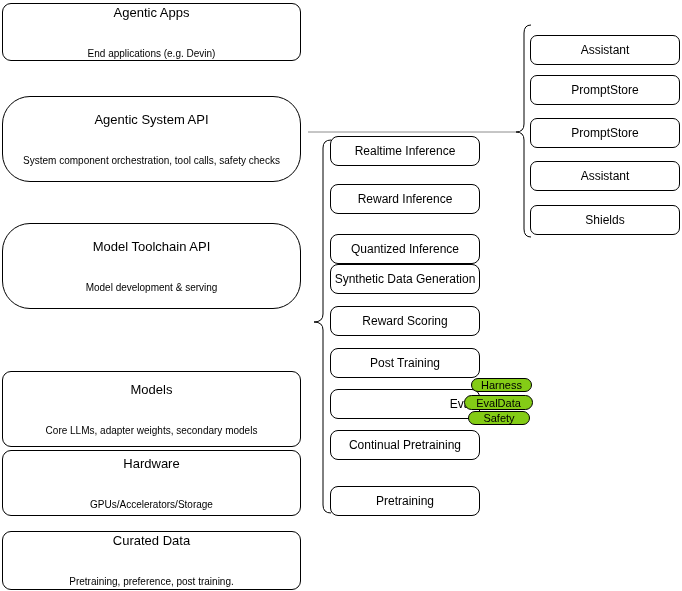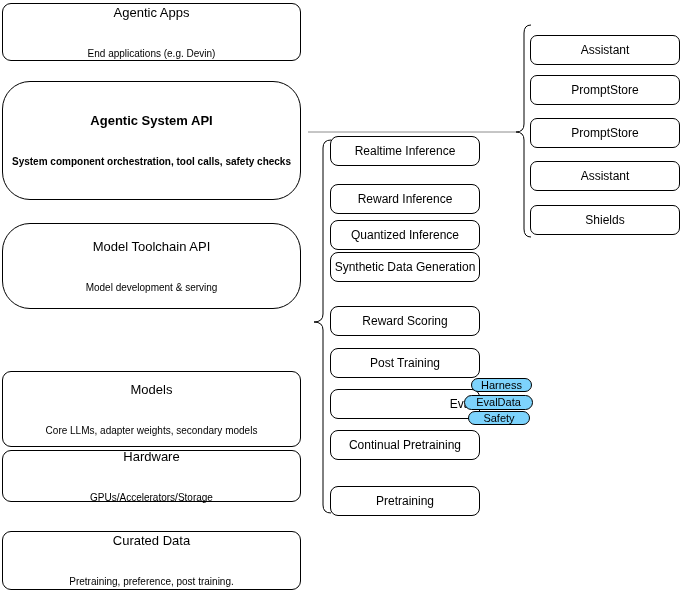--- a/index.html
+++ b/index.html
@@ -41,26 +41,26 @@
     border-radius: 8px; font-size: 12px;
   }
   .right-node {
     left: 530px; width: 150px; height: 30px;
     border-radius: 7px; font-size: 12px;
   }
   .pill {
     position: absolute;
     box-sizing: border-box;
     border: 1px solid #000000;
-    background: #7dd3fc;
+    background: #84cc16;
     border-radius: 9px;
     font-size: 11px;
     line-height: 12px;
     display: flex;
-    align-items: flex-start;
+    align-items: flex-end;
     justify-content: center;
     text-align: center;
     z-index: 3;
   }
 </style>
 </head>
 <body>
 
 <div class="canvas">
 
@@ -68,55 +68,55 @@
     <path d="M 308 132 L 516 132" stroke="#8c8c8c" stroke-width="1" fill="none"></path>
     <path d="M 331 140 Q 323 140 323 148 L 323 314 Q 323 322 314 322 Q 323 322 323 330 L 323 505 Q 323 513 331 513" stroke="#000000" stroke-width="1" fill="none"></path>
     <path d="M 531 25 Q 524 25 524 33 L 524 124 Q 524 132 516 132 Q 524 132 524 140 L 524 229 Q 524 237 531 237" stroke="#000000" stroke-width="1" fill="none"></path>
   </svg>
 
   <div class="node left-node r-small" style="top:3px;height:58px;">
     <div class="title">Agentic Apps</div>
     <div class="subtitle">End applications (e.g. Devin)</div>
   </div>
 
-  <div class="node left-node r-big" style="top:81px;height:119px;font-weight:bold;">
+  <div class="node left-node r-big" style="top:96px;height:86px;">
     <div class="title">Agentic System API</div>
     <div class="subtitle">System component orchestration, tool calls, safety checks</div>
   </div>
 
   <div class="node left-node r-big" style="top:223px;height:86px;">
     <div class="title">Model Toolchain API</div>
     <div class="subtitle">Model development &amp; serving</div>
   </div>
 
   <div class="node left-node r-small" style="top:371px;height:76px;">
     <div class="title">Models</div>
     <div class="subtitle">Core LLMs, adapter weights, secondary models</div>
   </div>
 
-  <div class="node left-node r-small" style="top:450px;height:52px;">
+  <div class="node left-node r-small" style="top:450px;height:66px;">
     <div class="title">Hardware</div>
     <div class="subtitle">GPUs/Accelerators/Storage</div>
   </div>
 
   <div class="node left-node r-small" style="top:531px;height:59px;">
     <div class="title">Curated Data</div>
     <div class="subtitle">Pretraining, preference, post training.</div>
   </div>
 
   <div class="node mid-node" style="top:136px;">
     <span>Realtime Inference</span>
   </div>
   <div class="node mid-node" style="top:184px;">
     <span>Reward Inference</span>
   </div>
-  <div class="node mid-node" style="top:220px;">
+  <div class="node mid-node" style="top:234px;">
     <span>Quantized Inference</span>
   </div>
-  <div class="node mid-node" style="top:252px;">
+  <div class="node mid-node" style="top:264px;">
     <span>Synthetic Data Generation</span>
   </div>
   <div class="node mid-node" style="top:306px;">
     <span>Reward Scoring</span>
   </div>
   <div class="node mid-node" style="top:348px;">
     <span>Post Training</span>
   </div>
   <div class="node mid-node" style="top:389px;align-items:flex-end;">
     <span>Evals</span>

